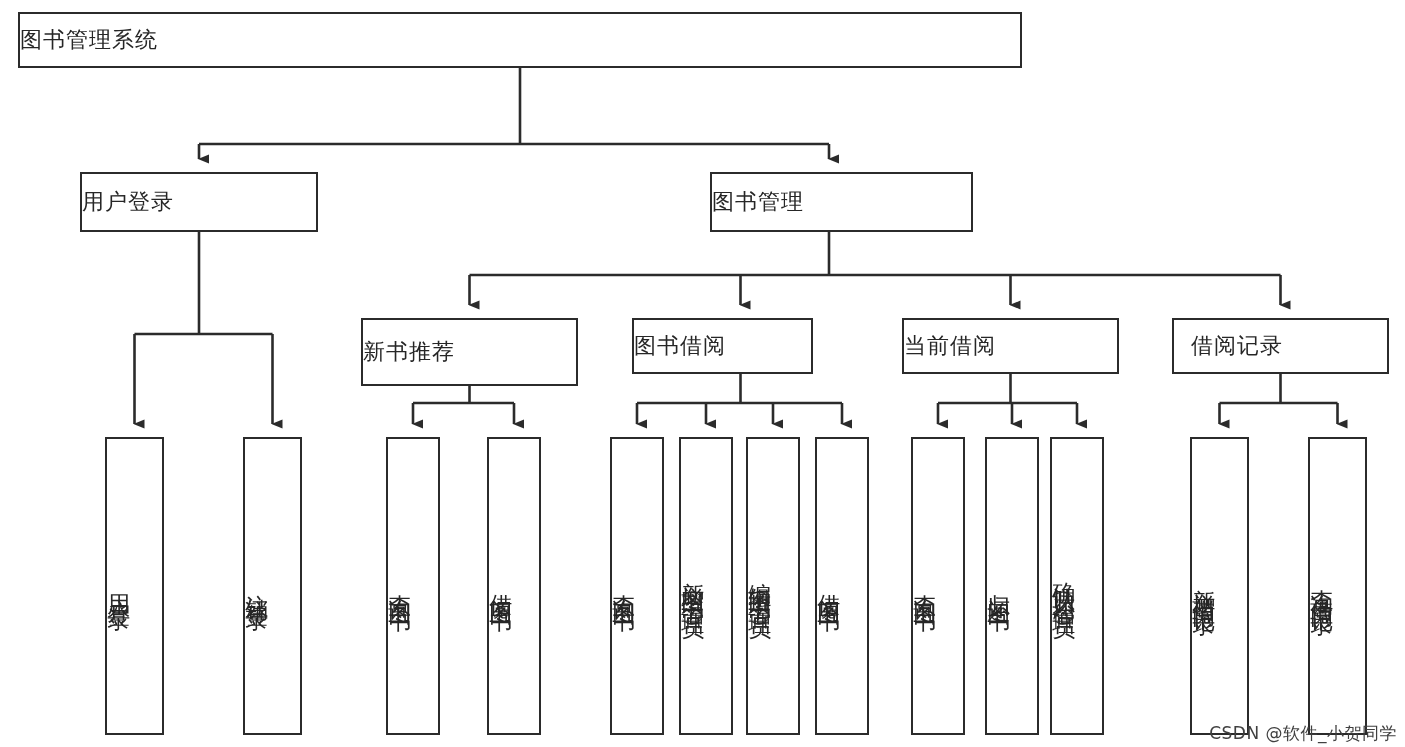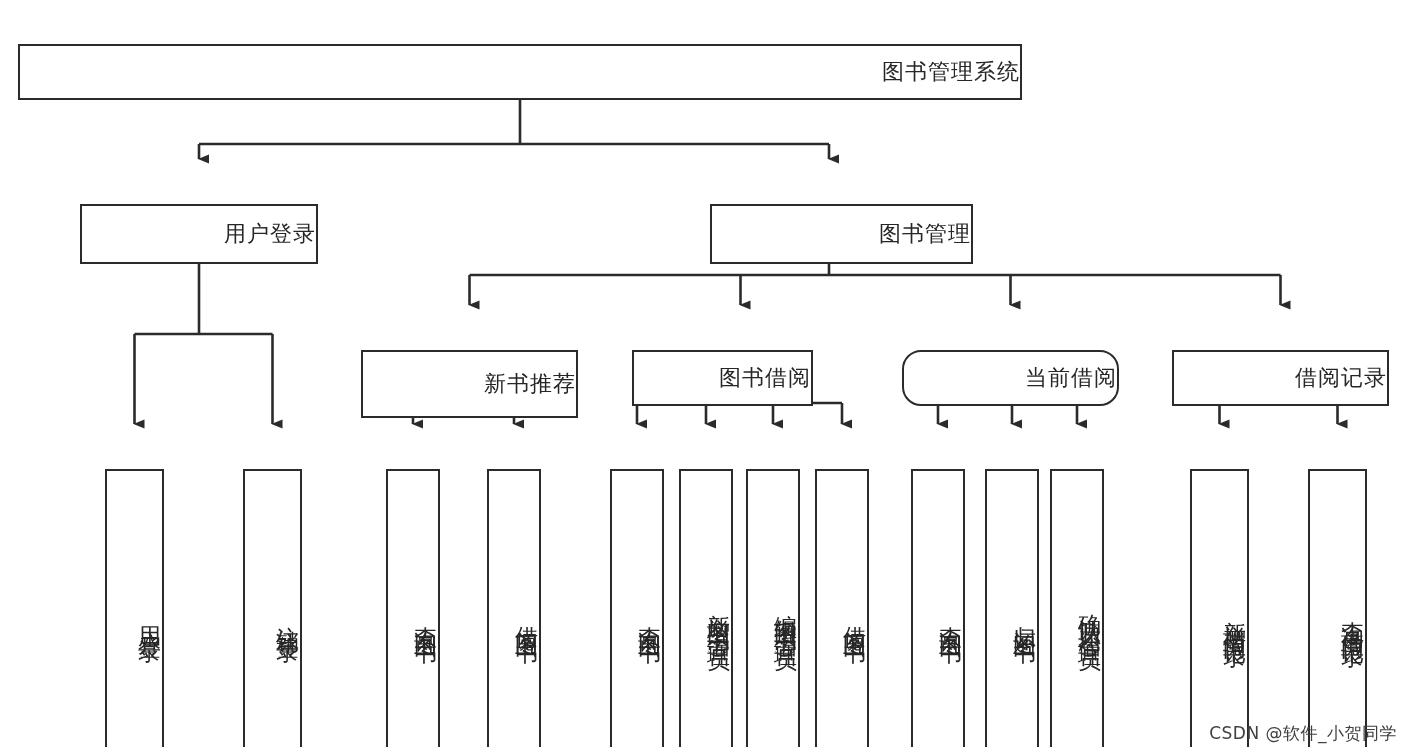--- a/index.html
+++ b/index.html
@@ -27,23 +27,22 @@
     width: 1405px;
     height: 747px;
   }
   .node-box {
     position: absolute;
     box-sizing: border-box;
     border: 2.5px solid #2b2b2b;
     background: #ffffff;
     display: flex;
     align-items: center;
-    justify-content: flex-end;
+    justify-content: flex-start;
     color: #262626;
-    margin-top: 32px;
   }
   .node-box.horizontal .node-label {
     writing-mode: horizontal-tb;
     font-size: 22px;
     letter-spacing: 1px;
     line-height: 1.2;
     white-space: nowrap;
   }
   .node-box.vertical {
     padding: 4px 0;
@@ -129,24 +128,24 @@
       </div>
       <div class="node-box horizontal" style="left: 710px; top: 172px; width: 263px; height: 60px;">
         <span class="node-label">图书管理</span>
       </div>
       <div class="node-box horizontal" style="left: 361px; top: 318px; width: 217px; height: 68px;">
         <span class="node-label">新书推荐</span>
       </div>
       <div class="node-box horizontal" style="left: 632px; top: 318px; width: 181px; height: 56px;">
         <span class="node-label">图书借阅</span>
       </div>
-      <div class="node-box horizontal" style="left: 902px; top: 318px; width: 217px; height: 56px; border-radius: 19px;">
+      <div class="node-box horizontal" style="left: 902px; top: 318px; width: 217px; height: 56px;">
         <span class="node-label">当前借阅</span>
       </div>
-      <div class="node-box horizontal" style="left: 1172px; top: 318px; width: 217px; height: 56px;">
+      <div class="node-box horizontal" style="left: 1172px; top: 318px; width: 217px; height: 56px; padding-left: 17px;">
         <span class="node-label">借阅记录</span>
       </div>
       <div class="node-box vertical" style="left: 105px; top: 437px; width: 59px; height: 298px;">
         <span class="node-label">用户登录</span>
       </div>
       <div class="node-box vertical" style="left: 243px; top: 437px; width: 59px; height: 298px;">
         <span class="node-label">注销登录</span>
       </div>
       <div class="node-box vertical" style="left: 386px; top: 437px; width: 54px; height: 298px;">
         <span class="node-label">查询图书</span>

